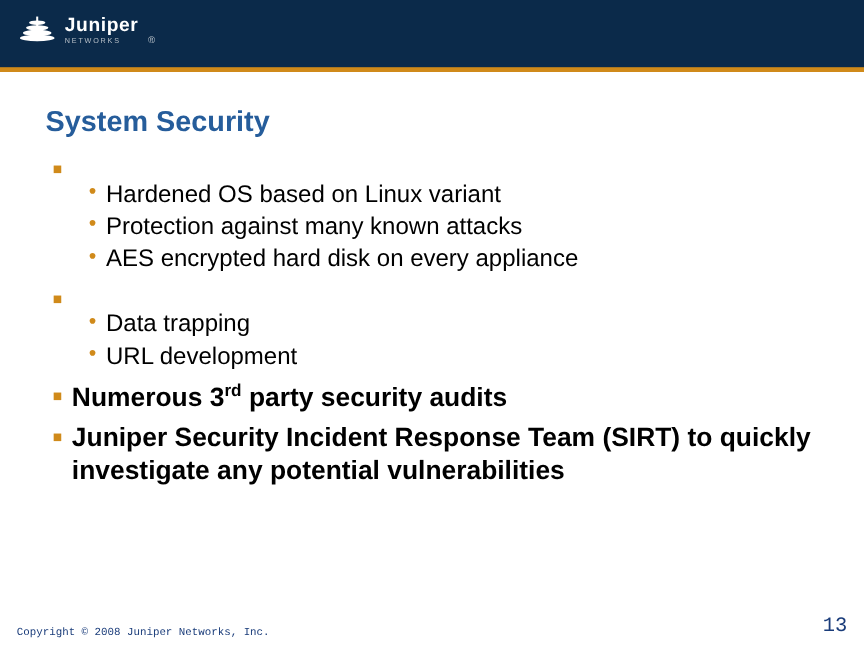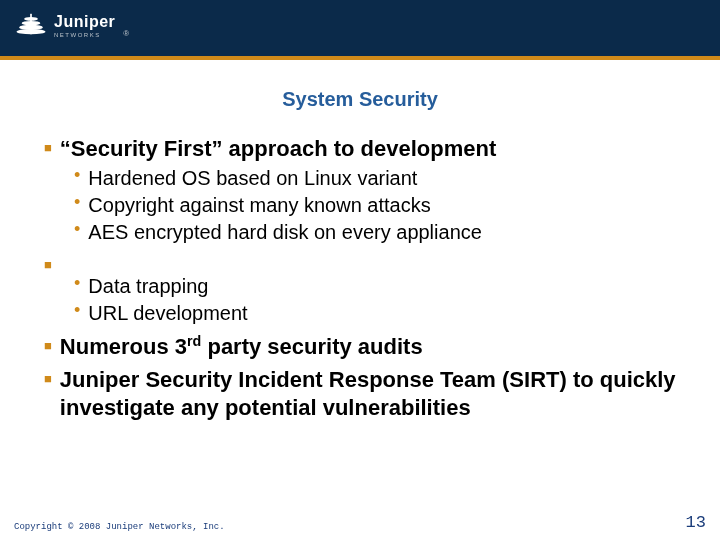--- a/index.html
+++ b/index.html
@@ -62,24 +62,23 @@
     color: #b8c0c8;
     margin-left: 2px;
     margin-top: -6px;
   }
 
   .content {
     padding: 28px 38px 0 38px;
   }
   .slide-title {
     color: #265d9b;
-    font-size: 20px;
+    font-size: 24px;
     font-weight: bold;
-    margin: 0 0 24px 0;
-    text-align: center;
+    margin: 0 0 12px 0;
   }
   ul.top {
     list-style: none;
     margin: 0 0 0 6px;
     padding: 0;
   }
   ul.top > li {
     margin: 0 0 6px 0;
   }
   ul.top > li > .hdr {
@@ -153,30 +152,29 @@
 </div>
 
 <div class="content">
   <h1 class="slide-title">System Security</h1>
 
   <ul class="top">
 
     <li>
       <div class="hdr">
         <span class="sq">■</span>
-        <span>“Security First” approach to development</span>
       </div>
       <ul class="sub">
         <li>
             <span class="dot">•</span>
             <span>Hardened OS based on Linux variant</span>
           </li>
         <li>
             <span class="dot">•</span>
-            <span>Copyright against many known attacks</span>
+            <span>Protection against many known attacks</span>
           </li>
         <li>
             <span class="dot">•</span>
             <span>AES encrypted hard disk on every appliance</span>
           </li>
       </ul>
     </li>
 
     <li>
       <div class="hdr">

